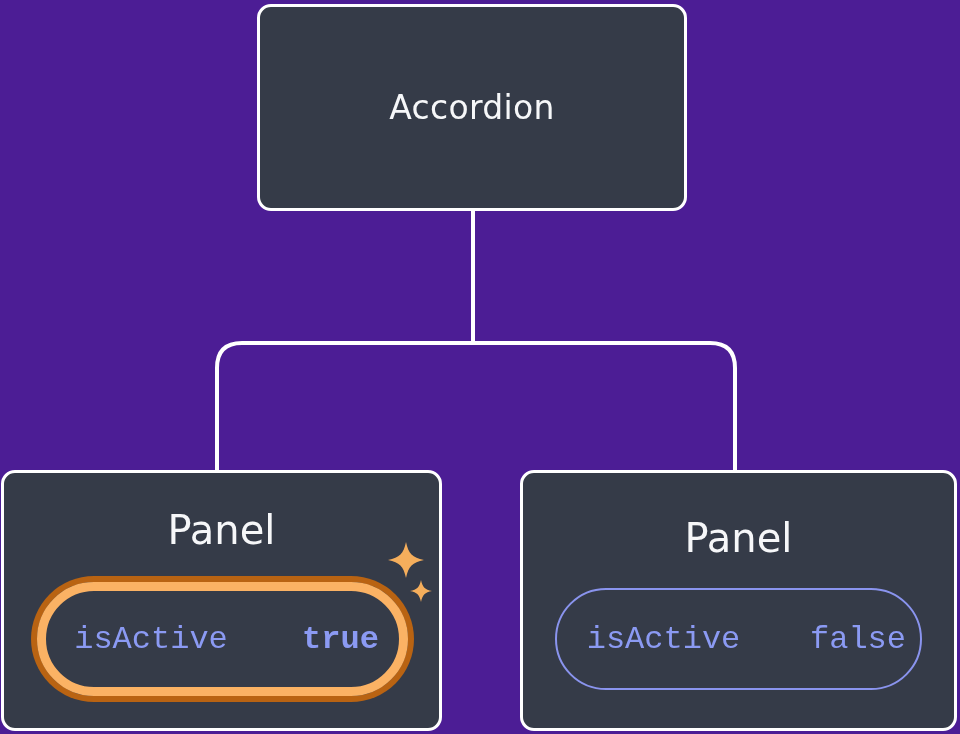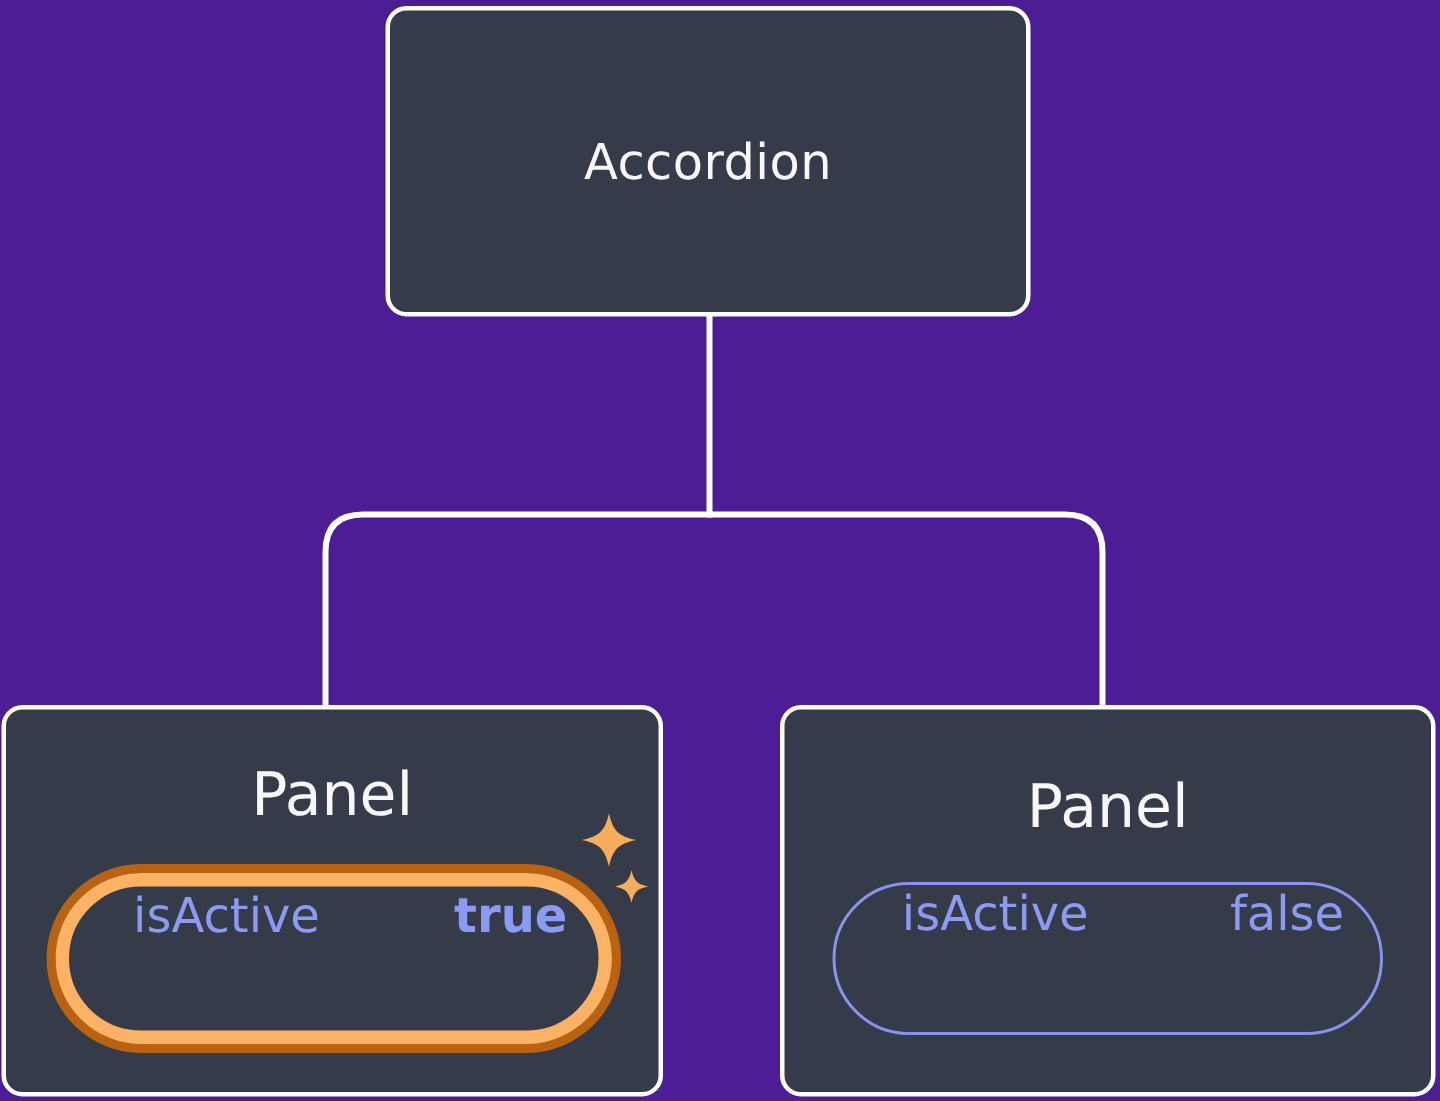--- a/index.html
+++ b/index.html
@@ -46,23 +46,24 @@
     color: #F6F7F9;
     font-size: 40px;
   }
   .panel-left  .panel-title { top: 34px; }
   .panel-right .panel-title { top: 42px; }
 
   .pill {
     position: absolute;
     box-sizing: border-box;
     display: flex;
-    align-items: flex-start;
+    align-items: center;
     border-radius: 999px;
     overflow: hidden;
+    font-family: Liberation Mono, monospace;
   }
   .pill-active {
     left: 33px; top: 109px;
     width: 371px; height: 114px;
     border: 9px solid #FBB264;
     box-shadow: 0 0 0 6px #B96312;
   }
   .pill-inactive {
     left: 32px; top: 115px;
     width: 367px; height: 102px;

